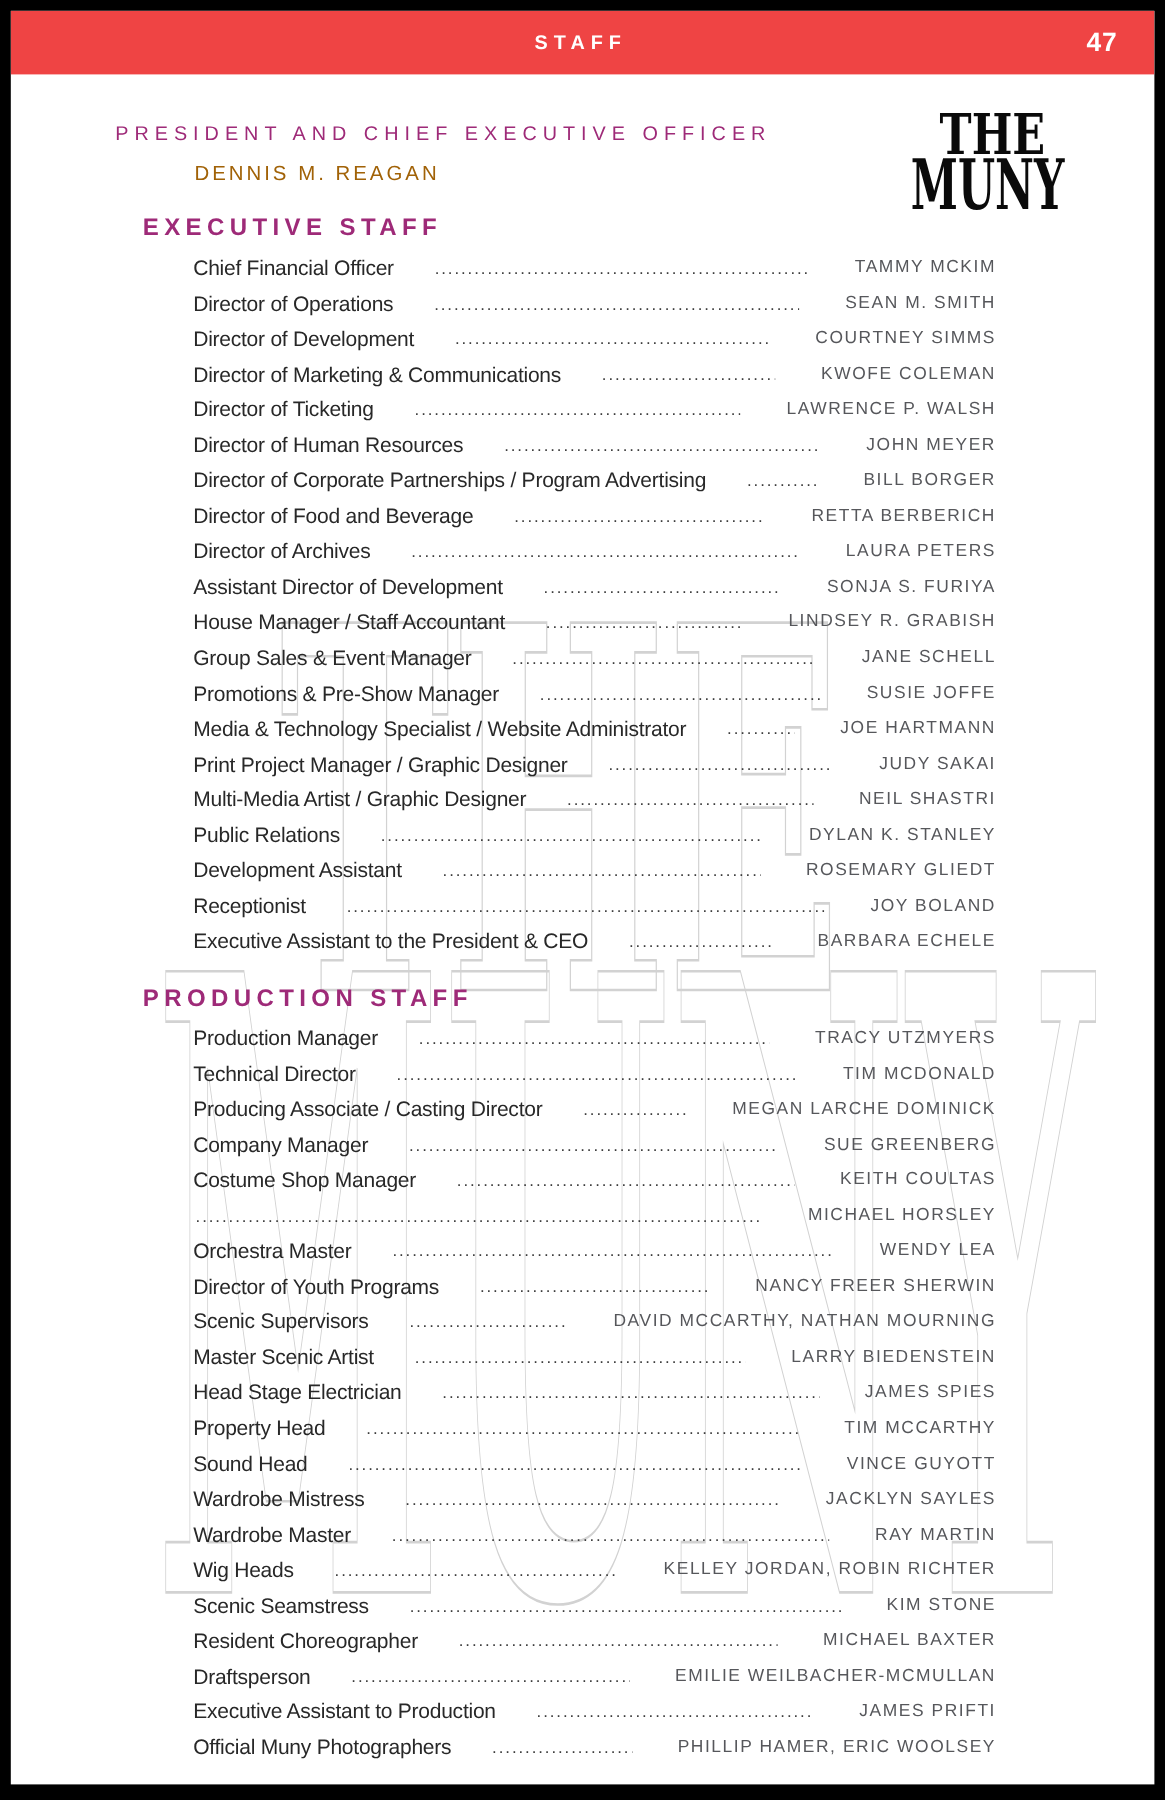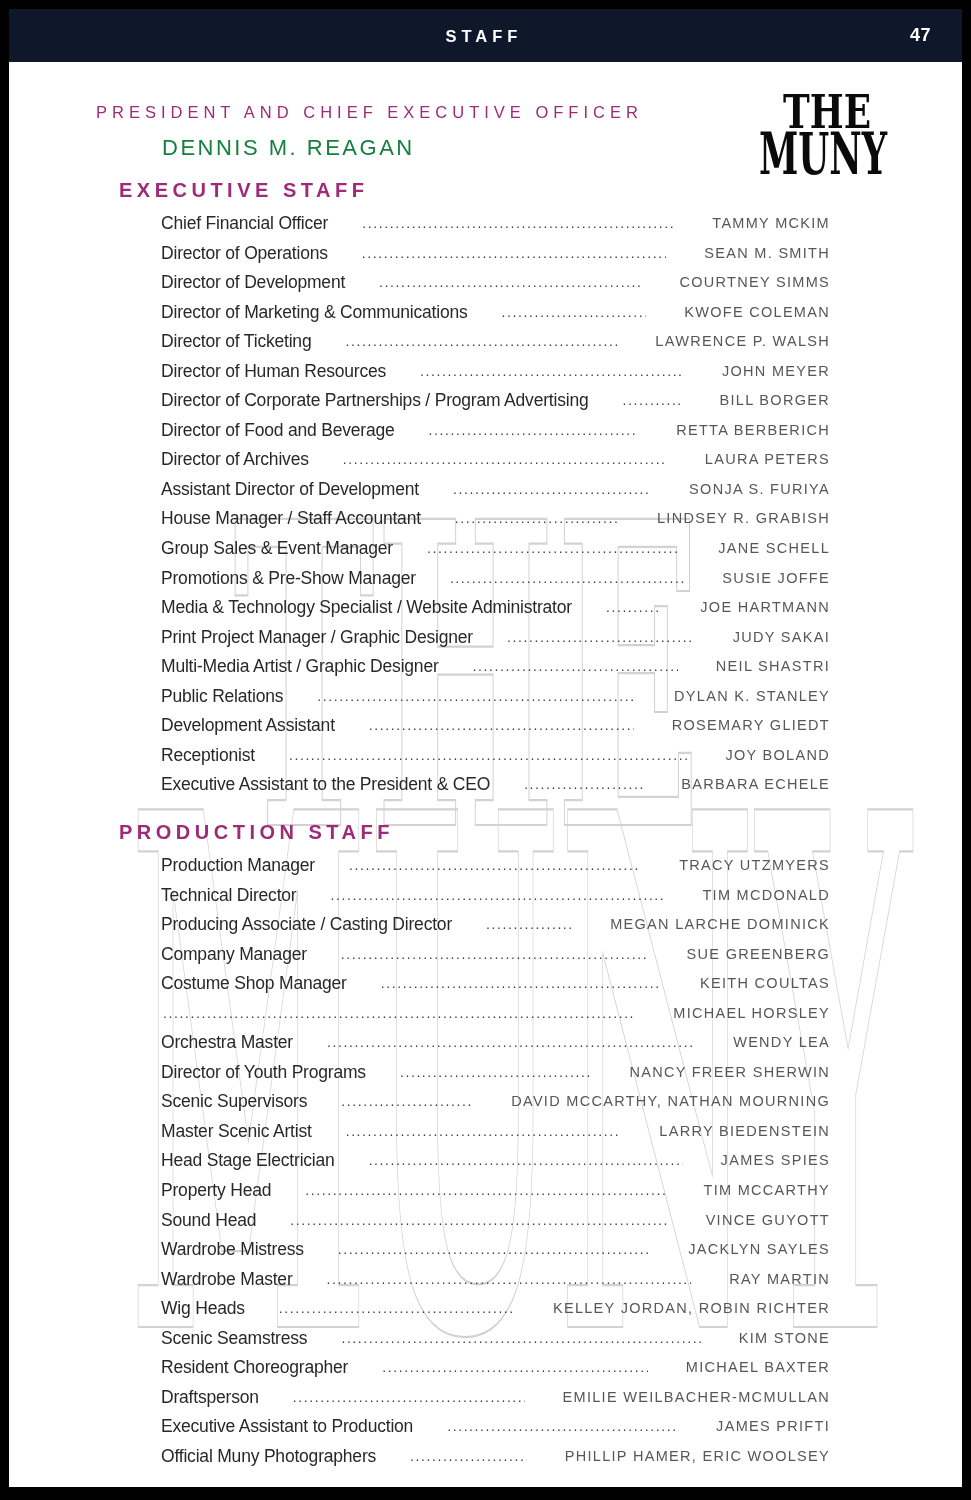--- a/index.html
+++ b/index.html
@@ -15,56 +15,56 @@
     left: 9px; top: 9px;
     width: 953px; height: 1478px;
     background: #ffffff;
     overflow: hidden;
   }
   
   .topbar {
     position: absolute;
     left: 0; top: 0;
     width: 100%; height: 53px;
-    background: #0f172a;
+    background: #ef4444;
   }
   .topbar-title {
     position: absolute;
     left: 50%; top: 50%;
     transform: translate(-52%, -50%);
     color: #fff;
     font-size: 16.5px;
     font-weight: 700;
     letter-spacing: 5px;
   }
   .topbar-page {
     position: absolute;
     right: 31px; top: 50%;
     transform: translateY(-52%);
     color: #fff;
-    font-size: 18px;
+    font-size: 22px;
     font-weight: 700;
     letter-spacing: 0.5px;
   }
   
   .president {
     position: absolute;
     left: 87px; top: 94px;
   }
   .president-label {
     color: #9e2a78;
     font-size: 16.5px;
     font-weight: 400;
     letter-spacing: 5px;
     white-space: nowrap;
   }
   .president-name {
     margin: 13px 0 0 66px;
-    color: #15803d;
-    font-size: 22px;
+    color: #a16207;
+    font-size: 17px;
     font-weight: 500;
     letter-spacing: 2.5px;
     white-space: nowrap;
   }
   
   .logo {
     position: absolute;
     left: 740px; top: 76px;
     width: 146px; height: 102px;
   }

